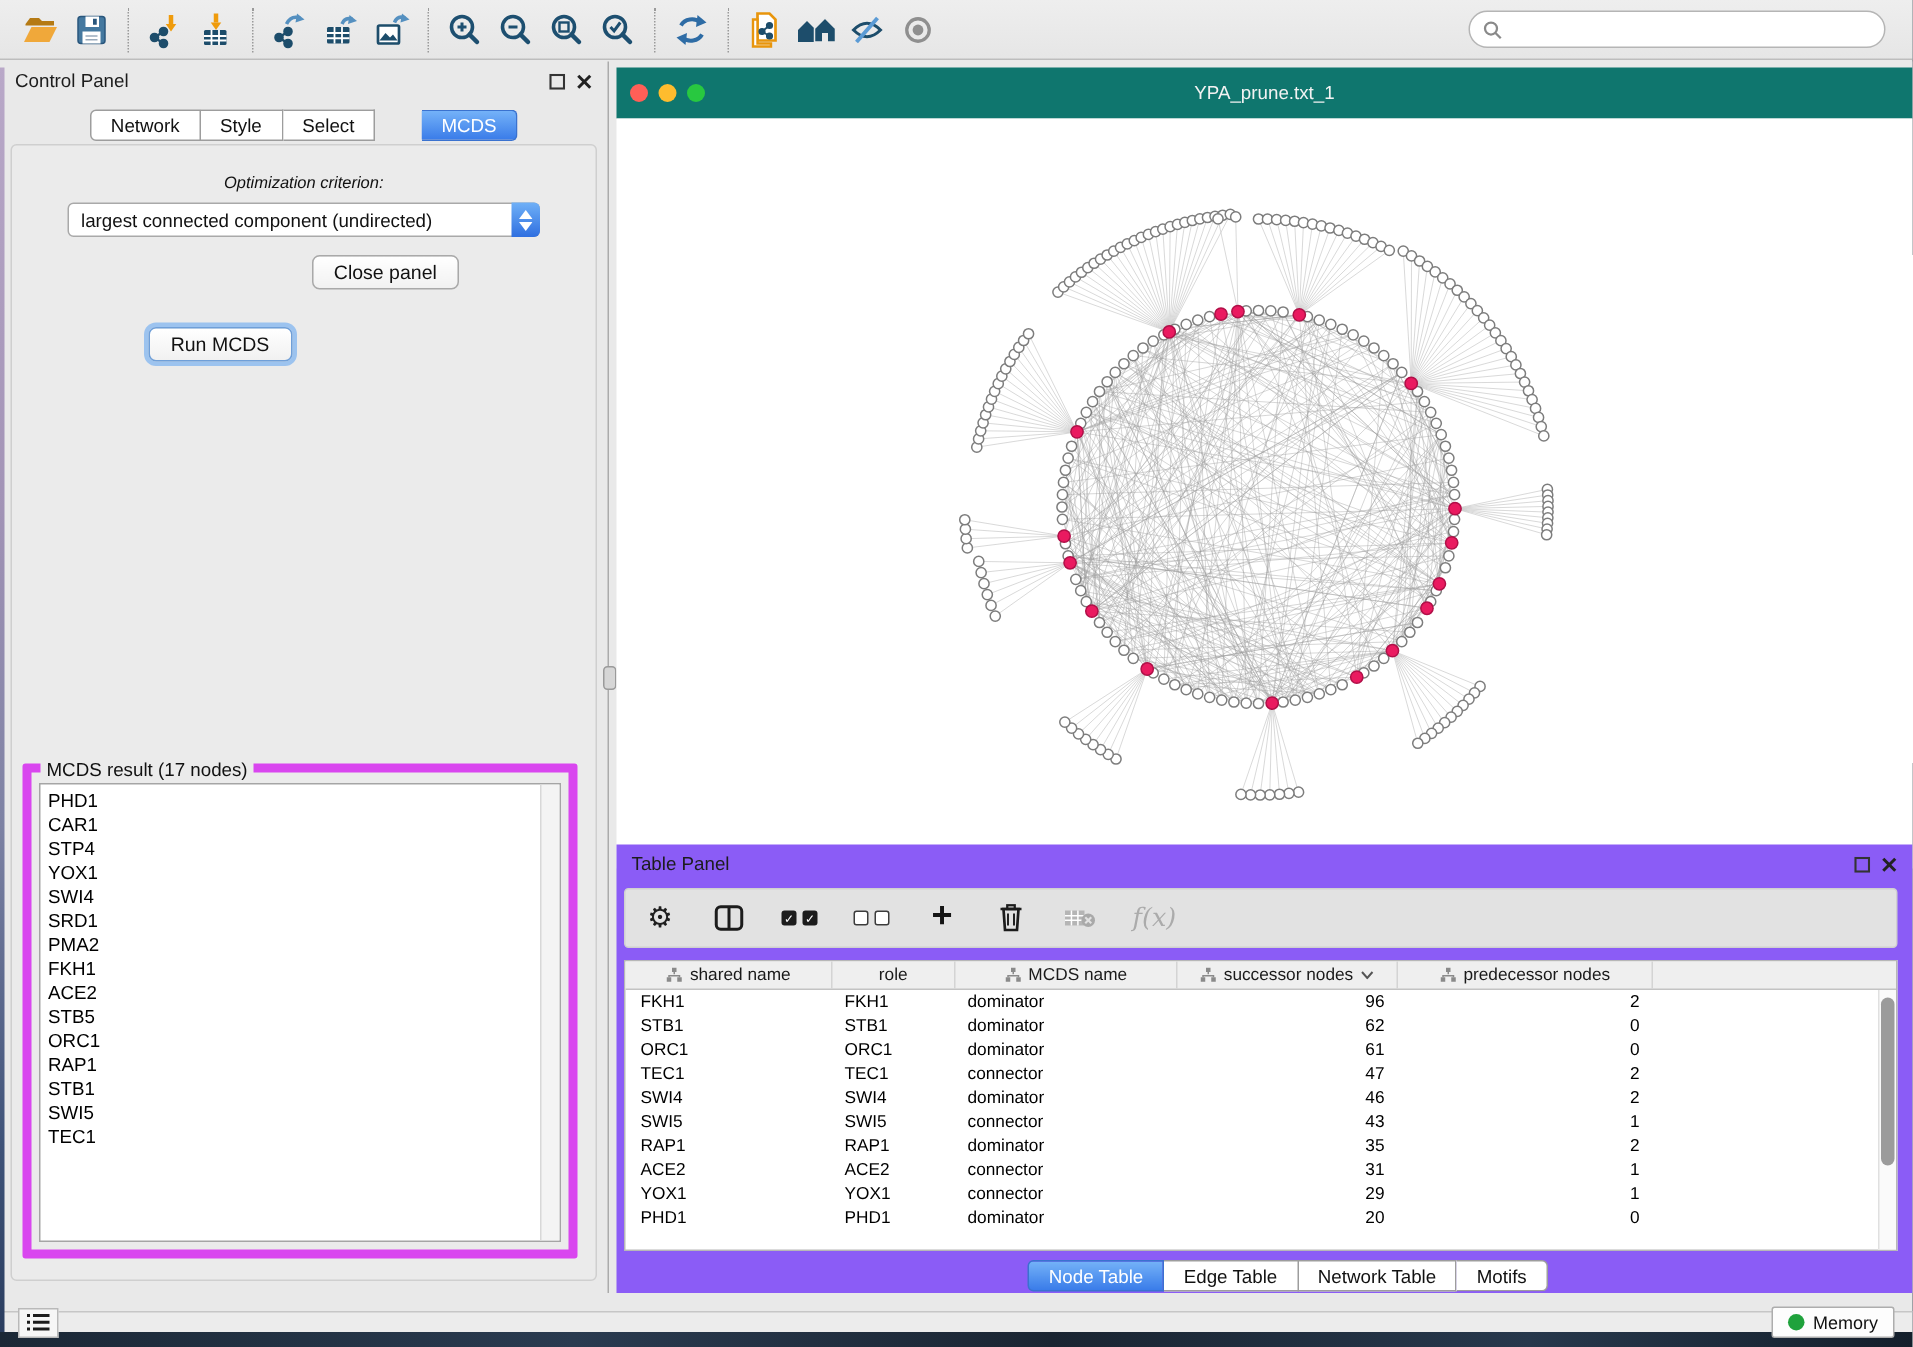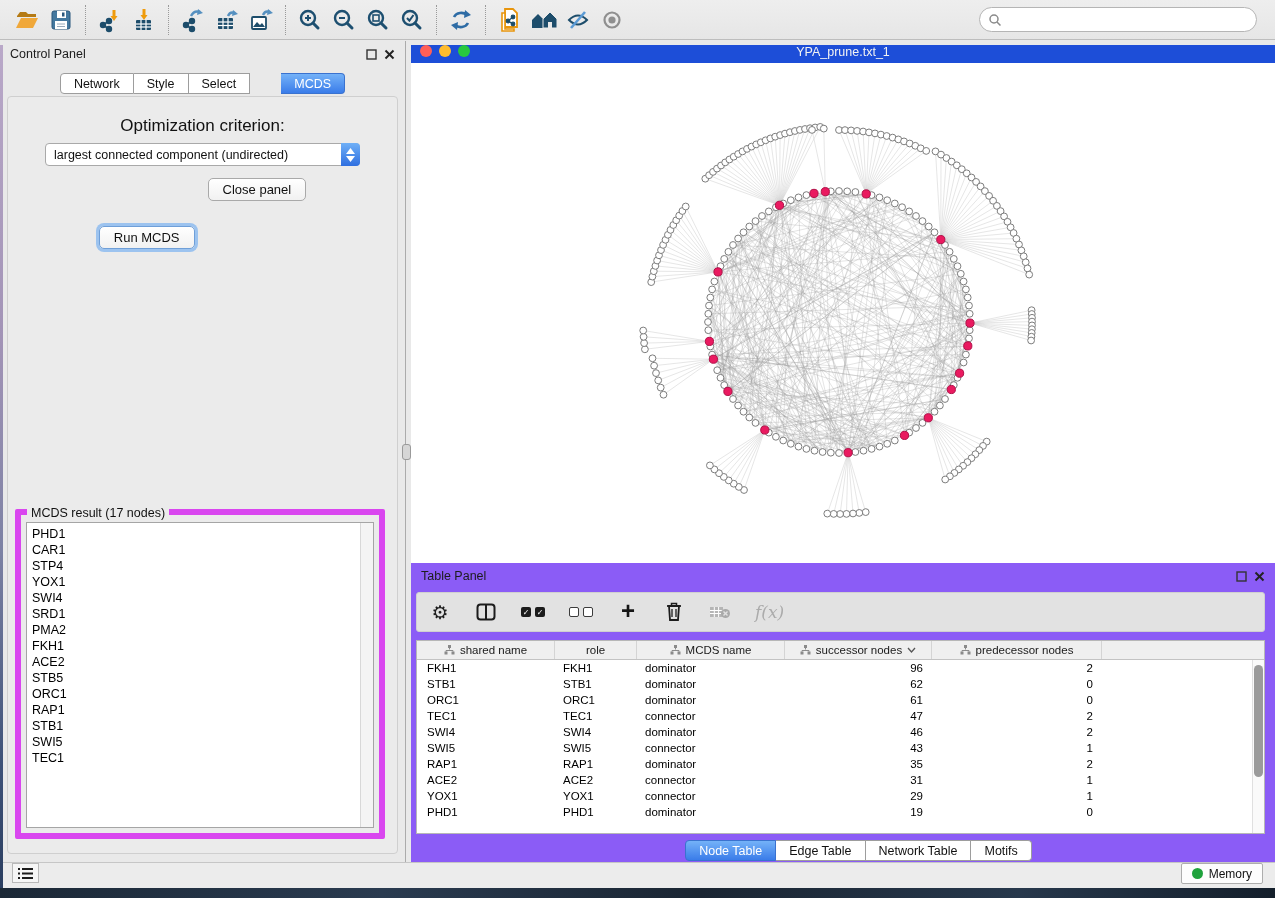--- a/index.html
+++ b/index.html
@@ -32,42 +32,42 @@
   .cp-title { font-size:12.5px; color:#1c1c1c; }
   .panel-ctl { margin-left:auto; display:flex; gap:7px; align-items:center; }
   .seg { display:flex; justify-content:center; margin-top:6px; }
   .seg .tab { background:#fff; border:1px solid #9d9d9d; border-left:none; padding:0 13px; font-size:12.5px;
     height:21px; display:flex; align-items:center; color:#111; }
   .seg .tab:first-child { border-left:1px solid #9d9d9d; border-radius:4px 0 0 4px; }
   .seg .tab:last-child { border-radius:0 4px 4px 0; }
   .seg .tab.active { background:linear-gradient(#74b2f8,#3a7ce9); border-color:#3a72cf; color:#fff;margin-left:31px; }
   .cp-content { position:absolute; left:7px; right:7px; top:55px; bottom:8px; background:#ebebeb;
     border:1px solid #cfcfcf; border-radius:4px; }
-  .opt-label { text-align:center; font-size:17px; color:#111; margin-top:19px; }
+  .opt-label { text-align:center; font-size:11px; color:#111; margin-top:19px;font-style:italic; }
   .dropdown { margin:7px auto 0; width:315px; height:23px; background:#fff; border:1px solid #a9a9a9;
     border-radius:4px; display:flex; align-items:center; position:relative; }
   .dropdown .dd-text { font-size:12.5px; padding-left:8px; color:#111; flex:1; white-space:nowrap; }
   .dd-stepper { width:19px; height:23px; margin-right:-1px; border-radius:0 4px 4px 0;
     background:linear-gradient(#6fb0f7,#2f6fe0); display:flex; flex-direction:column; align-items:center; justify-content:center; }
   .dd-stepper svg { display:block; }
   .btn-row { display:flex; justify-content:center; gap:13px; margin-top:12px; }
   .mac-btn { background:linear-gradient(#ffffff,#f1f1f1); border:1px solid #a9a9a9; border-radius:5px;
     font-size:13px; padding:3px 14px; height:23px; color:#111; }
   .mac-btn.focus { box-shadow:0 0 0 3px #9cc3ef; border-color:#6f9fd8;margin-top:48px; }
   .result-group { position:absolute; left:7px; right:12px; top:412px; bottom:14px; border:6px solid #d946ef;
     border-radius:2px; }
   .result-legend { position:absolute; top:-9px; left:6px; background:#ebebeb; padding:0 4px; font-size:12.5px; color:#111; }
   .result-list { position:absolute; left:5px; right:5px; top:7px; bottom:5px; background:#fff;
     border:1px solid #a5a5a5; overflow:hidden; }
   .result-scroll { position:absolute; right:0; top:0; bottom:0; width:13px; background:#f4f4f4; border-left:1px solid #d8d8d8; }
   .mcds-item { font-size:12.5px; line-height:16px; padding-left:5px; color:#000; }
 
   
   .net-window { position:absolute; left:0px; top:4px; right:0; height:518px; }
-  .net-titlebar { height:18px; background:#1d4ed8; display:flex; position:relative; }
+  .net-titlebar { height:34px; background:#0f766e; display:flex; align-items:center; position:relative; }
   .lights { display:flex; gap:7px; margin-left:9px; }
   .light { width:12px; height:12px; border-radius:50%; }
   .net-title { position:absolute; left:0; right:0; text-align:center; color:#f2f2f2; font-size:12.5px; }
   .net-canvas { height:500px; background:#fff; position:relative; overflow:hidden; }
 
   
   .table-panel { position:absolute; left:0; top:522px; right:0; bottom:0; background:#8b5cf6; }
   .tp-header { height:26px; display:flex; align-items:center; padding:0 10px; }
   .tp-title { font-size:12.5px; color:#1c1c1c; }
   .tp-toolbar { margin:3px 10px 0 5px; height:40px; background:#e2e2e2; border:1px solid #d0d0d0; border-radius:3px;
@@ -85,22 +85,22 @@
   .th { display:flex; align-items:center; justify-content:center; gap:5px; font-size:11.5px; color:#1a1a1a;
     border-right:1px solid #d4d4d4; overflow:hidden; }
   .trow { display:flex; height:16px; }
   .td { font-size:11.5px; color:#000; line-height:16px; white-space:nowrap; overflow:hidden; }
   .num { text-align:right; padding-right:9px; }
   .tbl-scroll { position:absolute; right:0; top:19px; bottom:0; width:12px; background:#fafafa; border-left:1px solid #e0e0e0; }
   .tbl-thumb { position:absolute; right:1px; top:5px; width:9px; height:112px; background:#9b9b9b; border-radius:5px; }
   .tp-tabs { position:absolute; left:0; right:0; top:277px; display:flex; justify-content:center; }
 
   
-  .status-bar { position:absolute; left:0; bottom:0; width:1275px; height:26px; background:#ececec;
-    border-top:1px solid #c6c6c6; display:flex; padding:0 12px;gap:36px; }
+  .status-bar { position:absolute; left:0; bottom:0; width:1275px; height:14px; background:#ececec;
+    border-top:1px solid #c6c6c6; display:flex; align-items:center; padding:0 12px;gap:36px; }
   .sb-btn { width:27px; height:20px; background:#f6f6f6; border:1px solid #b9b9b9; display:flex;
     align-items:center; justify-content:center; }
   .mem-btn { margin-left:auto; height:21px; background:#fdfdfd; border:1px solid #adadad; border-radius:2px;
     display:flex; align-items:center; gap:6px; padding:0 10px; font-size:12px; color:#111; }
   .mem-dot { width:11px; height:11px; border-radius:50%; }
 </style>
 </head>
 <body>
 
 <div class="app">
@@ -1238,21 +1238,21 @@
                 <div class="td" style="width: 138px; padding-left: 10px;">YOX1</div>
                 <div class="td" style="width: 82px; padding-left: 8px;">YOX1</div>
                 <div class="td" style="width: 148px; padding-left: 8px;">connector</div>
                 <div class="td num" style="width: 147px;">29</div>
                 <div class="td num" style="width: 170px;">1</div>
               </div>
               <div class="trow">
                 <div class="td" style="width: 138px; padding-left: 10px;">PHD1</div>
                 <div class="td" style="width: 82px; padding-left: 8px;">PHD1</div>
                 <div class="td" style="width: 148px; padding-left: 8px;">dominator</div>
-                <div class="td num" style="width: 147px;">19</div>
+                <div class="td num" style="width: 147px;">20</div>
                 <div class="td num" style="width: 170px;">0</div>
               </div>
             </div>
           <div class="tbl-scroll">
             <div class="tbl-thumb"></div>
           </div>
         </div>
 
         <div class="tp-tabs">
           <div class="seg" style="margin-top:0">

